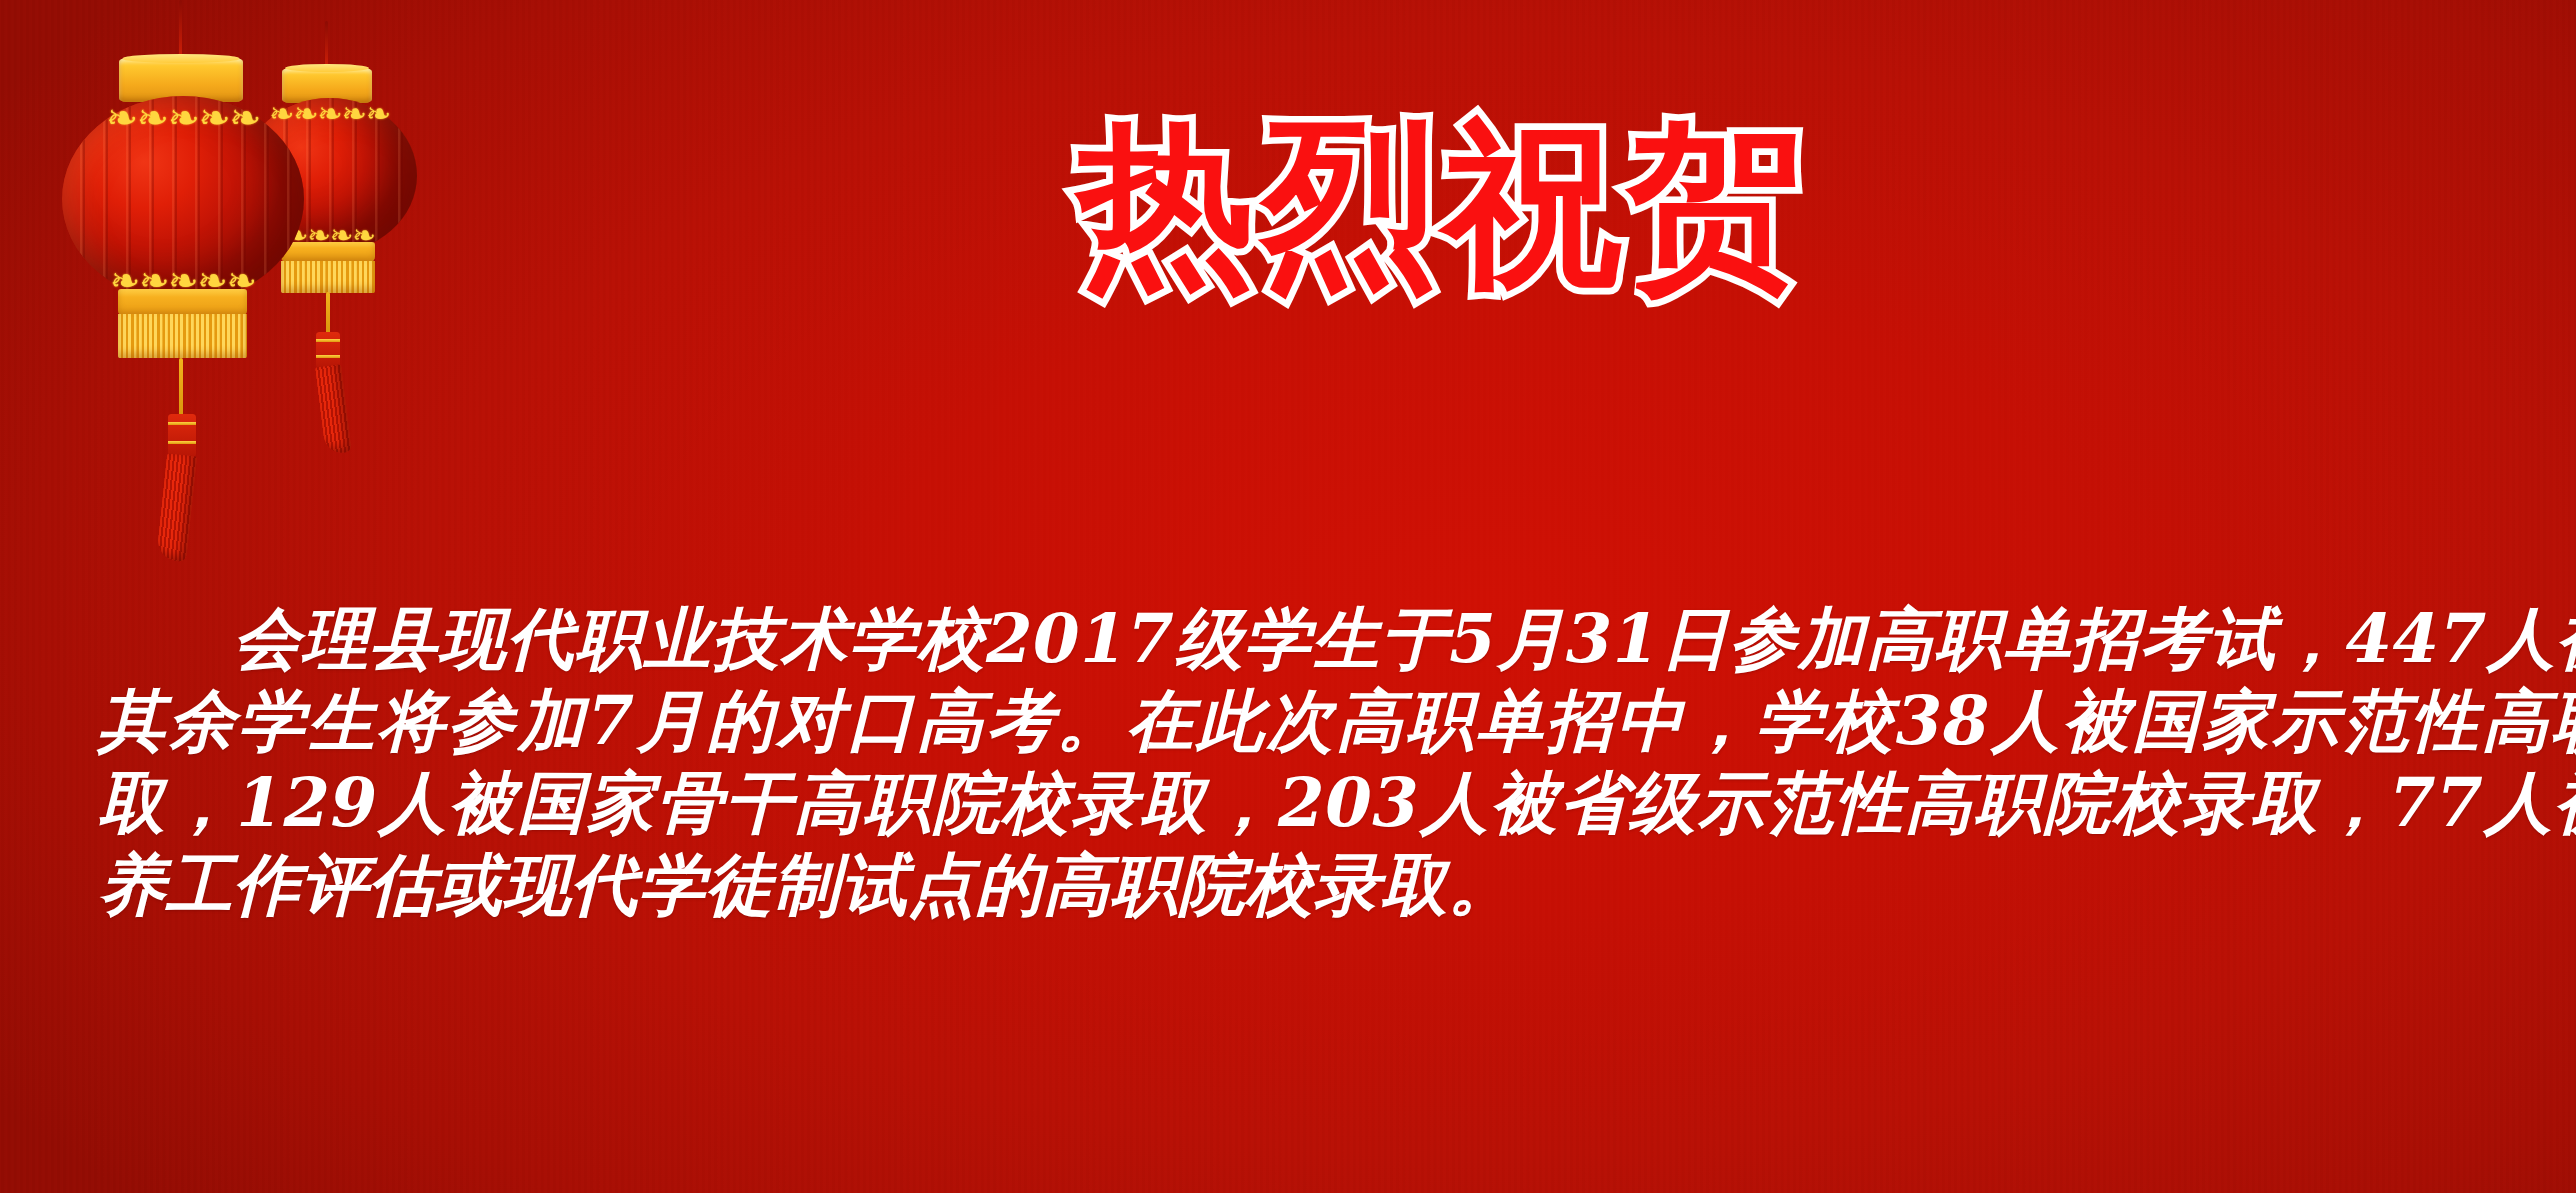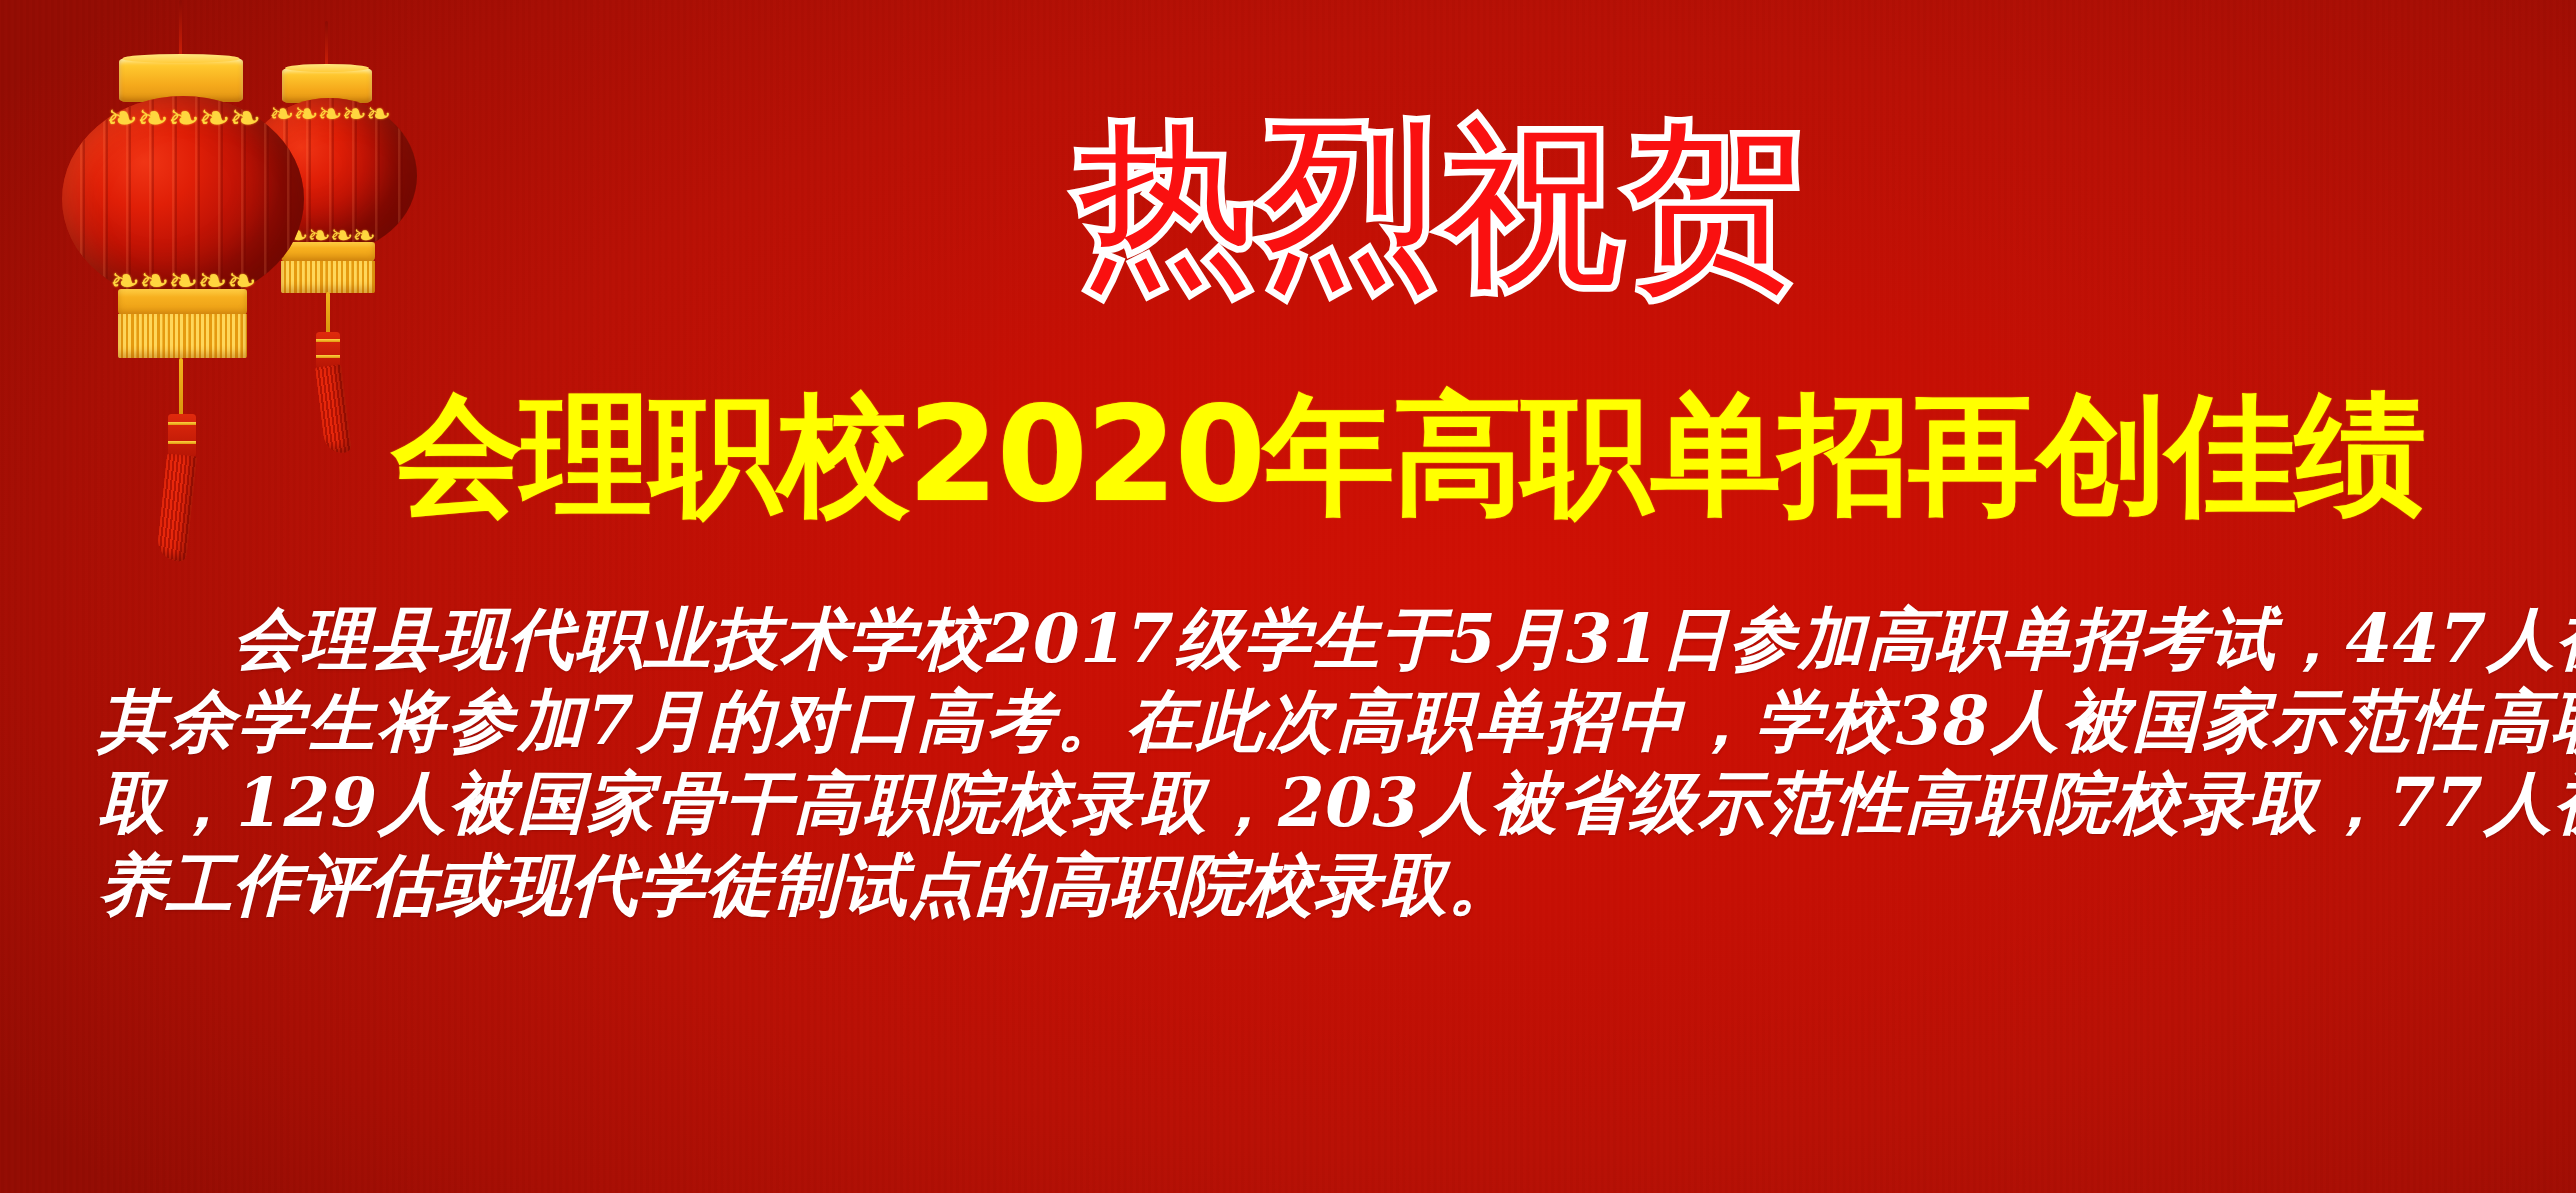--- a/index.html
+++ b/index.html
@@ -73,21 +73,21 @@
   .knotband{position:absolute;left:0;right:0;height:3.1px;background:linear-gradient(#ffd243,#e09a10);}
   .tasselbody{position:absolute;
     background:repeating-linear-gradient(90deg,#e8280c 0 2.1px,#b51404 2.1px 4.1px);
     border-radius:2.6px 2.6px 7.2px 20.6px;
     box-shadow:inset -5.2px -4.1px 9.3px rgba(90,4,0,.5);}
 
   
   #congrats{
     position:absolute;left:1077px;top:116px;z-index:8;
     font-family:"DejaVu Sans","Liberation Sans",sans-serif;
-    font-size:178px;font-weight:400;line-height:1;letter-spacing:5.2px;
+    font-size:178px;font-weight:700;line-height:1;letter-spacing:5.2px;
     color:#fa1010;white-space:nowrap;
     -webkit-text-stroke:13.4px #ffffff;paint-order:stroke fill;
     text-shadow:0 0 1px #ffffff;
   }
   #headline{
     position:absolute;left:392px;top:389px;z-index:8;
     font-family:"DejaVu Sans","Liberation Sans",sans-serif;
     font-size:131px;font-weight:900;line-height:1;letter-spacing:-2.1px;
     color:#ffff00;white-space:nowrap;
     text-shadow:0 0 1.5px rgba(255,255,0,.55);
@@ -164,18 +164,17 @@
       <div class="tasselknot" style="left:106px;top:414px;width:28px;height:43px;">
         <div class="knotband" style="top:8.2px;"></div>
         <div class="knotband" style="top:27px;"></div>
       </div>
       <div class="tasselbody" style="left:105px;top:455px;width:30px;height:106px;transform:rotate(6deg);transform-origin:top center;"></div>
     </div>
   </div>
 
   <div id="congrats">热烈祝贺</div>
 
-  <div id="headline">会理职校2020年高职单招再创佳绩</div>
 
   <div id="bodytext">会理县现代职业技术学校2017级学生于5月31日参加高职单招考试，447人被录取，其余学生将参加7月的对口高考。在此次高职单招中，学校38人被国家示范性高职院校录取，129人被国家骨干高职院校录取，203人被省级示范性高职院校录取，77人被人才培养工作评估或现代学徒制试点的高职院校录取。</div>
 
 </div>
 
 
 </body></html>

